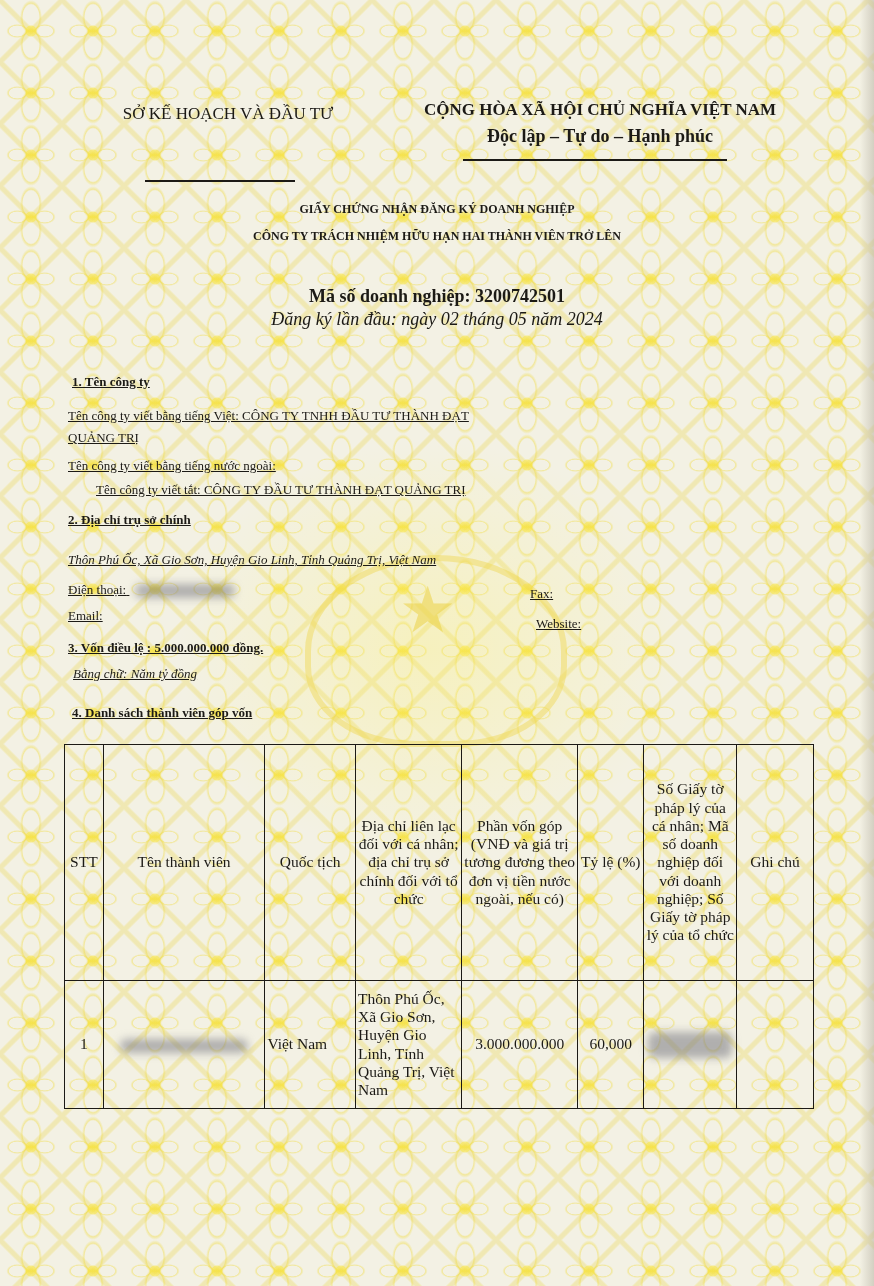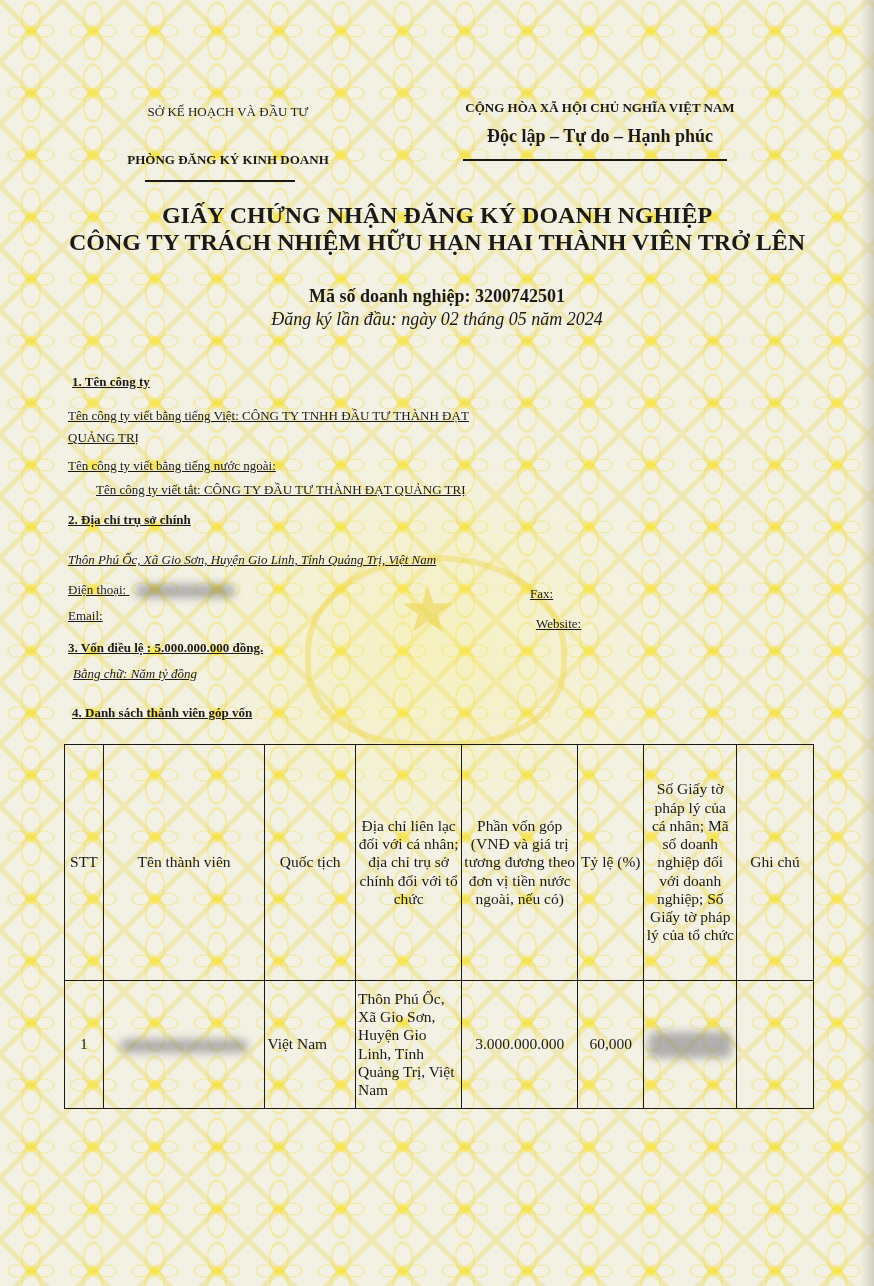--- a/index.html
+++ b/index.html
@@ -34,25 +34,25 @@
     position: absolute; left: 305px; top: 555px; width: 250px; height: 180px;
     border-radius: 50% 50% 42% 42%;
     border: 6px solid rgba(240,215,80,0.45);
   }
   .emblem .star {
     position: absolute; left: 88px; top: 18px; font-size: 64px; line-height: 1;
     color: rgba(235,210,70,0.55);
   }
   .content { position: absolute; inset: 0; }
   .abs { position: absolute; white-space: nowrap; }
-  .hdr { font-size: 13px; text-align: center; }
+  .hdr { font-size: 17px; text-align: center; }
   .bold { font-weight: bold; }
   .ital { font-style: italic; }
   .underline-bar { position: absolute; height: 2px; background: #1c1a16; }
-  .title { font-size: 24px; font-weight: bold; text-align: center; width: 874px; left: 0; }
+  .title { font-size: 12px; font-weight: bold; text-align: center; width: 874px; left: 0; }
   .body-text { font-size: 13px; text-decoration: underline; }
   .blur {
     display: inline-block; height: 14px; border-radius: 7px;
     background: rgba(120,120,130,0.55); filter: blur(4px); vertical-align: middle;
   }
   table.members {
     position: absolute; left: 64px; top: 744px; width: 750px;
     border-collapse: collapse; font-size: 15.5px; line-height: 1.18;
   }
   table.members th, table.members td {
@@ -66,21 +66,20 @@
 
 <div class="bg"></div>
 <div class="emblem">
     <span class="star">★</span>
   </div>
 <div class="right-edge"></div>
 
 <div class="content">
 
   <div class="abs hdr" style="left:78px; top:104px; width:300px;">SỞ KẾ HOẠCH VÀ ĐẦU TƯ</div>
-  <div class="abs hdr bold" style="left:68px; top:152px; width:320px;">PHÒNG ĐĂNG KÝ KINH DOANH</div>
   <div class="underline-bar" style="left:145px; top:180px; width:150px;"></div>
 
   <div class="abs hdr bold" style="left:400px; top:100px; width:400px;">CỘNG HÒA XÃ HỘI CHỦ NGHĨA VIỆT NAM</div>
   <div class="abs hdr bold" style="left:400px; top:126px; width:400px; font-size:18px;">Độc lập – Tự do – Hạnh phúc</div>
   <div class="underline-bar" style="left:463px; top:159px; width:264px;"></div>
 
   <div class="abs title" style="top:202px;">GIẤY CHỨNG NHẬN ĐĂNG KÝ DOANH NGHIỆP</div>
   <div class="abs title" style="top:229px;">CÔNG TY TRÁCH NHIỆM HỮU HẠN HAI THÀNH VIÊN TRỞ LÊN</div>
   <div class="abs title" style="top:278px; font-size:18px;margin-top:8px;">Mã số doanh nghiệp: 3200742501</div>
   <div class="abs ital" style="top:309px; left:0; width:874px; text-align:center; font-size:18px;">Đăng ký lần đầu: ngày 02 tháng 05 năm 2024</div>

